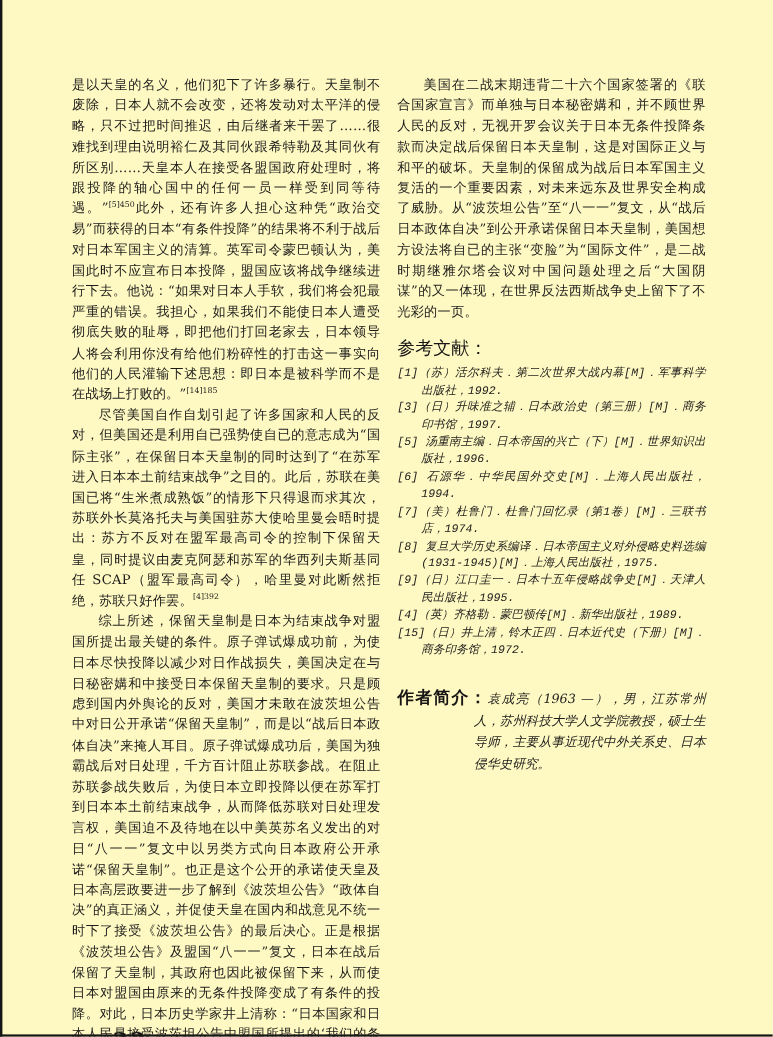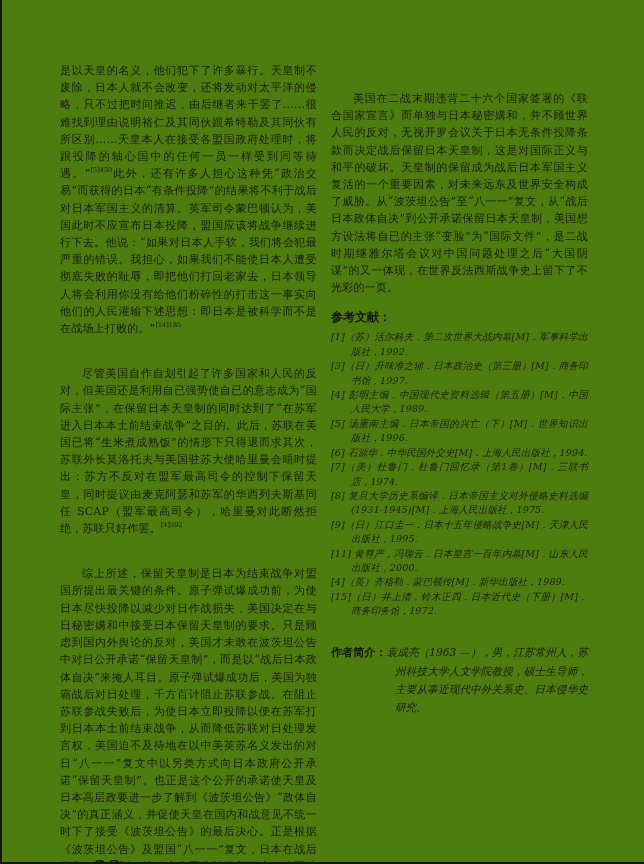--- a/index.html
+++ b/index.html
@@ -5,21 +5,21 @@
   html,body { margin:0; padding:0; }
   body {
     width:644px; height:864px;
     background:#ffffff;
     font-family:"DejaVu Serif","Liberation Serif",serif;
   }
   .page {
     position:relative;
     width:644px; height:864px;
     box-sizing:border-box;
-    background:#4d7c0f;
+    background:#fef9c3;
     overflow:hidden;
   }
   .scan-edge-left {
     position:absolute; left:0; top:0; width:2px; height:864px;
     background:#151515;
   }
   .scan-edge-bottom {
     position:absolute; left:0; bottom:0; width:644px; height:2px;
     background:#151515;
   }
@@ -29,61 +29,62 @@
   }
   .col { width:257px; }
   .body-para {
     margin:0;
     font-size:11px;
     line-height:17.2px;
     text-align:justify;
     color:#1d1c1a;
     letter-spacing:0.2px;
   }
-  .body-para.indent { text-indent:2em;margin-top:28px; }
+  .body-para.indent { text-indent:2em; }
   .body-para sup {
     font-size:6.5px;
     line-height:0;
     vertical-align:super;
     letter-spacing:0;
   }
   .refs { margin-top:13px; }
   .refs-heading {
     margin:0 0 4px 0;
     font-family:"DejaVu Sans","Liberation Sans",sans-serif;
-    font-weight:bold;
-    font-size:12px;
+    font-weight:normal;
+    font-size:15px;
     color:#171615;
   }
   .ref {
     font-size:9.6px;
     line-height:14.4px;
     font-style:italic;
     color:#23211e;
     text-align:justify;
     padding-left:20px;
     text-indent:-20px;
     letter-spacing:0.1px;
+    font-family:Liberation Mono, monospace;
   }
   .author-block {
     margin-top:24px;
   }
   .author-line {
     font-size:10.6px;
     line-height:18px;
     text-align:justify;
     color:#1d1c1a;
     padding-left:64px;
     text-indent:-64px;
   }
   .author-label {
     font-family:"DejaVu Sans","Liberation Sans",sans-serif;
     font-weight:bold;
     font-style:normal;
-    font-size:11px;
+    font-size:14px;
     color:#171615;
   }
   .author-text { font-style:italic; }
   .page-number {
     position:absolute;
     left:66px; top:857px;
     font-weight:bold;
     font-size:18px;
     letter-spacing:2px;
     color:#171615;
@@ -104,27 +105,25 @@
       <p class="body-para indent">综上所述，保留天皇制是日本为结束战争对盟国所提出最关键的条件。原子弹试爆成功前，为使日本尽快投降以减少对日作战损失，美国决定在与日秘密媾和中接受日本保留天皇制的要求。只是顾虑到国内外舆论的反对，美国才未敢在波茨坦公告中对日公开承诺“保留天皇制”，而是以“战后日本政体自决”来掩人耳目。原子弹试爆成功后，美国为独霸战后对日处理，千方百计阻止苏联参战。在阻止苏联参战失败后，为使日本立即投降以便在苏军打到日本本土前结束战争，从而降低苏联对日处理发言权，美国迫不及待地在以中美英苏名义发出的对日“八一一”复文中以另类方式向日本政府公开承诺“保留天皇制”。也正是这个公开的承诺使天皇及日本高层政要进一步了解到《波茨坦公告》“政体自决”的真正涵义，并促使天皇在国内和战意见不统一时下了接受《波茨坦公告》的最后决心。正是根据《波茨坦公告》及盟国“八一一”复文，日本在战后保留了天皇制，其政府也因此被保留下来，从而使日本对盟国由原来的无条件投降变成了有条件的投降。对此，日本历史学家井上清称：“日本国家和日本人民是接受波茨坦公告中盟国所提出的‘我们的条件’而投降的，因而盟国方面也有遵</p>
     </div>
 
     <div class="col">
       <p class="body-para indent">美国在二战末期违背二十六个国家签署的《联合国家宣言》而单独与日本秘密媾和，并不顾世界人民的反对，无视开罗会议关于日本无条件投降条款而决定战后保留日本天皇制，这是对国际正义与和平的破坏。天皇制的保留成为战后日本军国主义复活的一个重要因素，对未来远东及世界安全构成了威胁。从“波茨坦公告”至“八一一”复文，从“战后日本政体自决”到公开承诺保留日本天皇制，美国想方设法将自已的主张“变脸”为“国际文件”，是二战时期继雅尔塔会议对中国问题处理之后“大国阴谋”的又一体现，在世界反法西斯战争史上留下了不光彩的一页。</p>
 
       <div class="refs">
         <p class="refs-heading">参考文献：</p>
         <div class="ref">[1]（苏）活尔科夫．第二次世界大战内幕[M]．军事科学出版社，1992.</div>
         <div class="ref">[3]（日）升味准之辅．日本政治史（第三册）[M]．商务印书馆，1997.</div>
-        <div class="ref">[4] 彭明主编．中国现代史资料选辑（第五册）[M]．中国人民大学，1989.</div>
         <div class="ref">[5] 汤重南主编．日本帝国的兴亡（下）[M]．世界知识出版社，1996.</div>
         <div class="ref">[6] 石源华．中华民国外交史[M]．上海人民出版社，1994.</div>
         <div class="ref">[7]（美）杜鲁门．杜鲁门回忆录（第1卷）[M]．三联书店，1974.</div>
         <div class="ref">[8] 复旦大学历史系编译．日本帝国主义对外侵略史料选编(1931-1945)[M]．上海人民出版社，1975.</div>
         <div class="ref">[9]（日）江口圭一．日本十五年侵略战争史[M]．天津人民出版社，1995.</div>
-        <div class="ref">[11] 黄尊严，冯瑞云．日本皇宫一百年内幕[M]．山东人民出版社，2000.</div>
         <div class="ref">[4]（英）齐格勒．蒙巴顿传[M]．新华出版社，1989.</div>
         <div class="ref">[15]（日）井上清，铃木正四．日本近代史（下册）[M]．商务印务馆，1972.</div>
       </div>
 
       <div class="author-block">
         <div class="author-line">
           <span class="author-label">作者简介：</span><span class="author-text">袁成亮（1963 —），男，江苏常州人，苏州科技大学人文学院教授，硕士生导师，主要从事近现代中外关系史、日本侵华史研究。</span>
         </div>
 
       </div>

